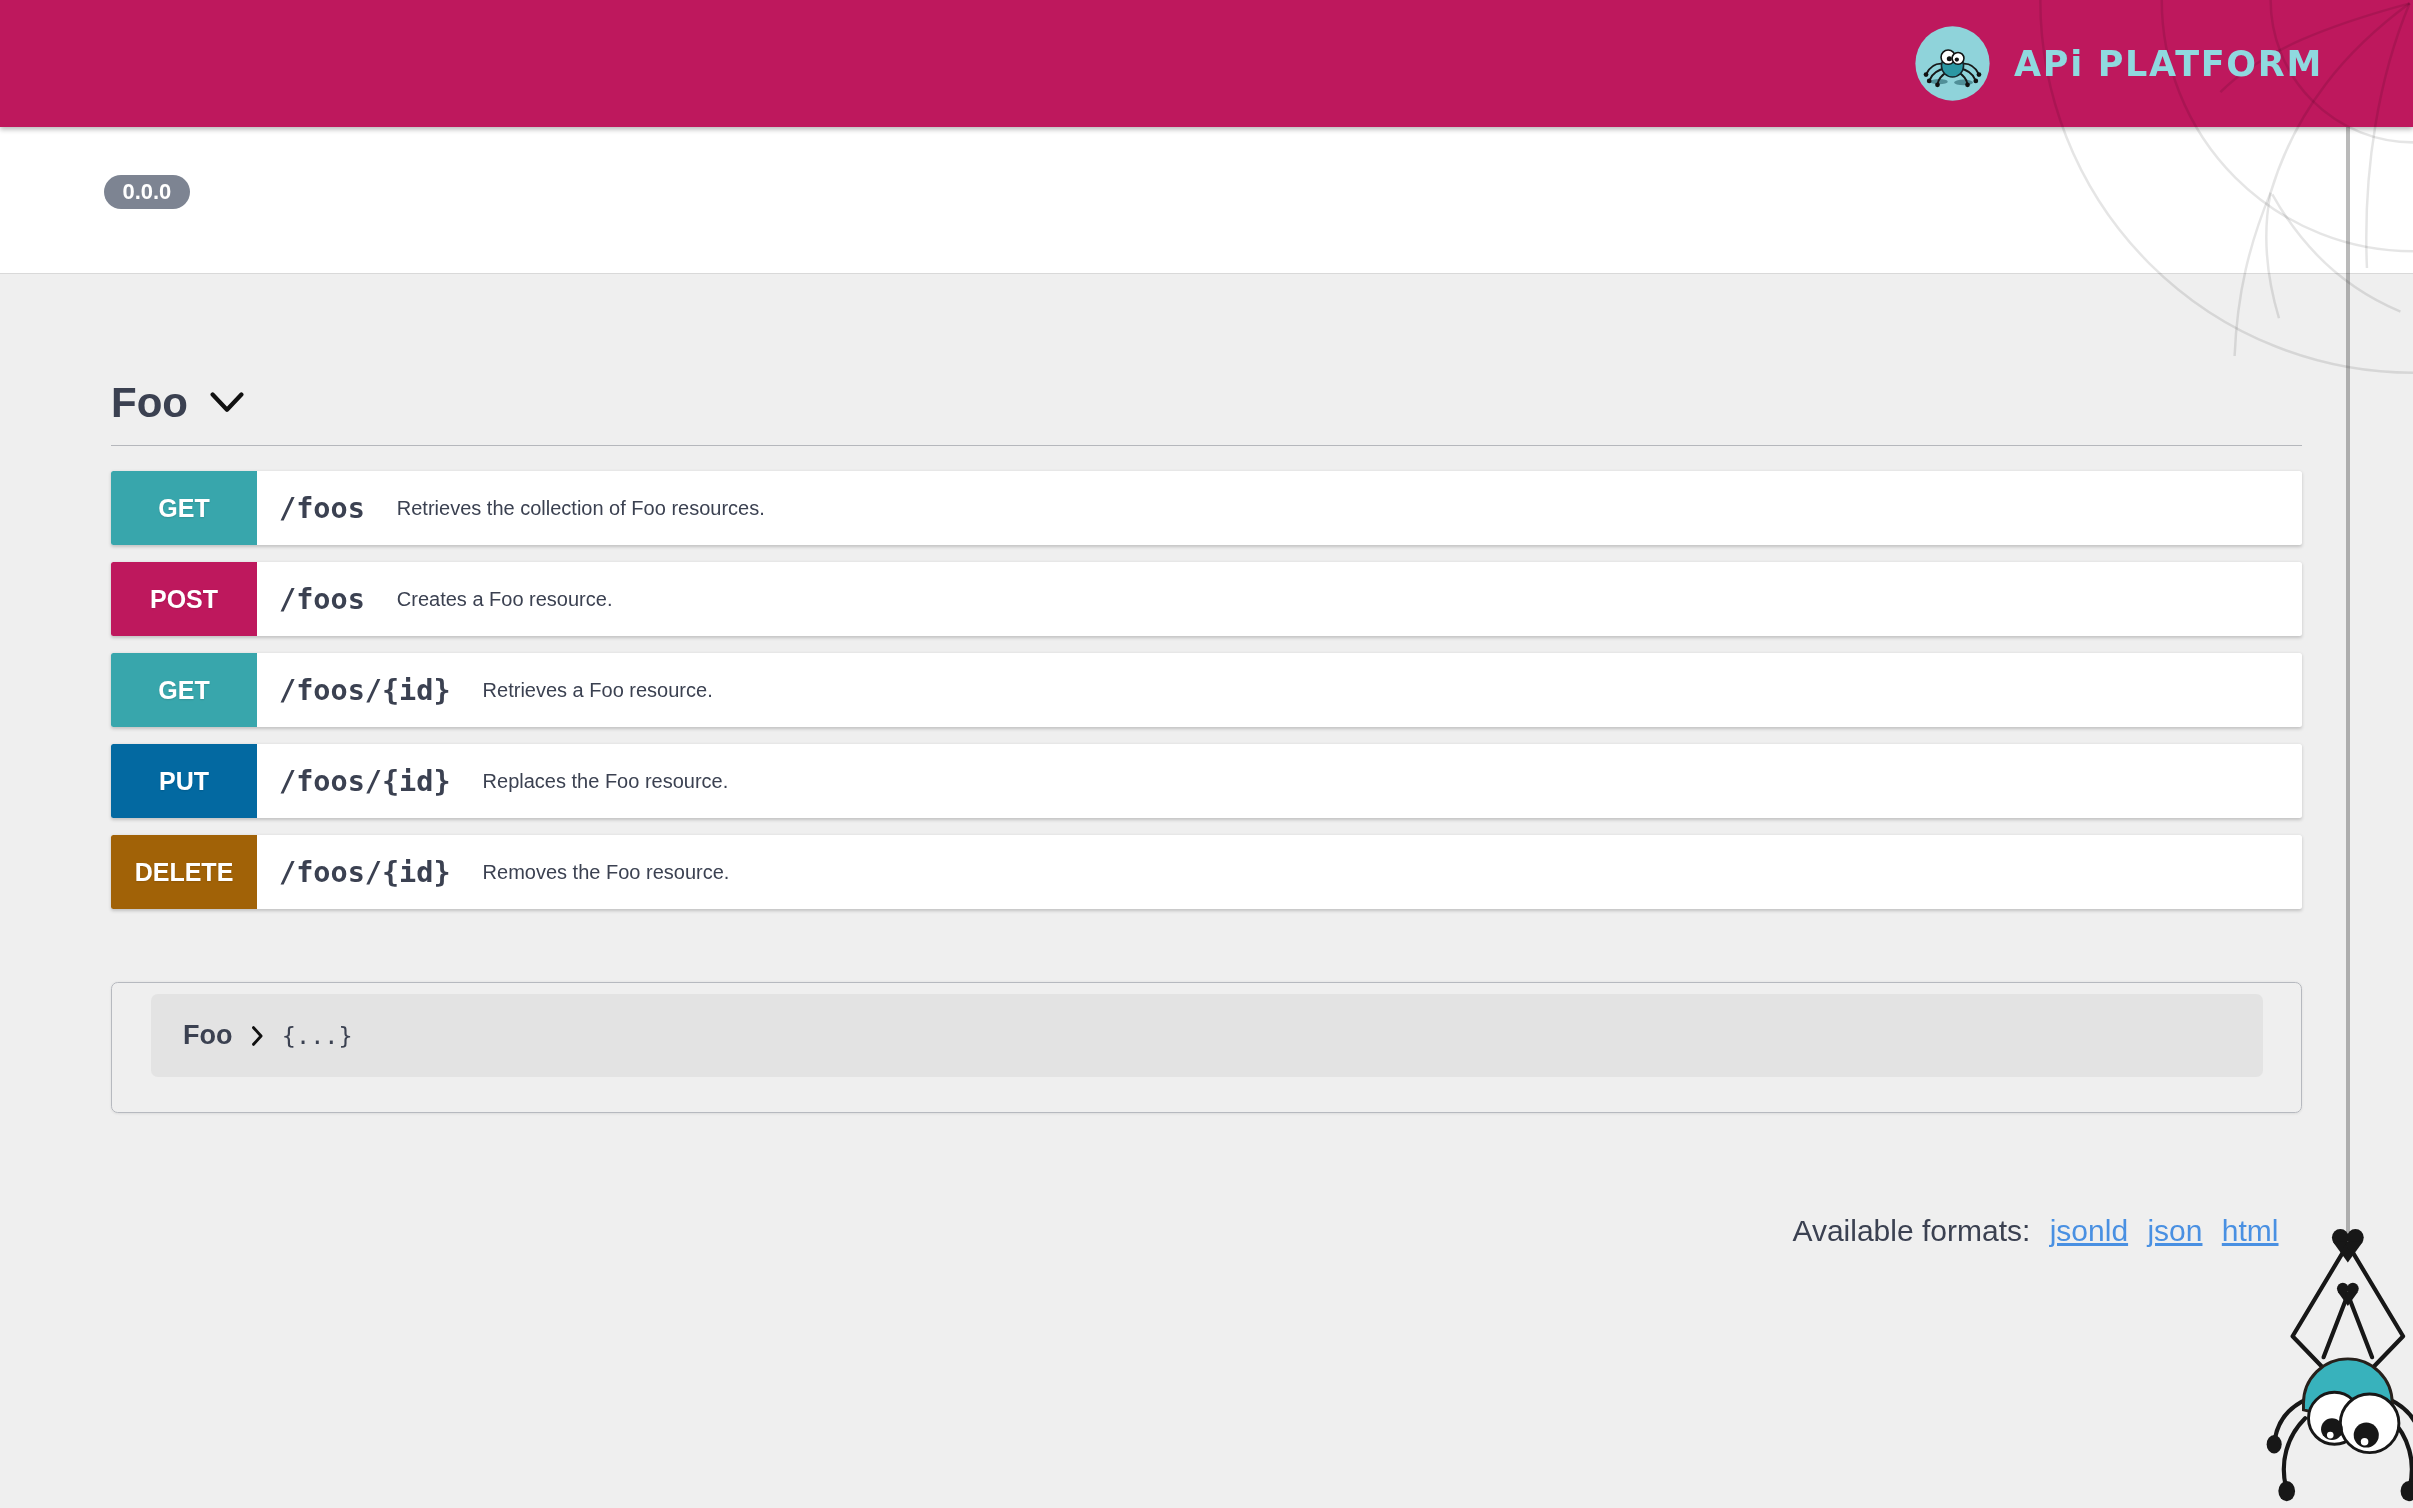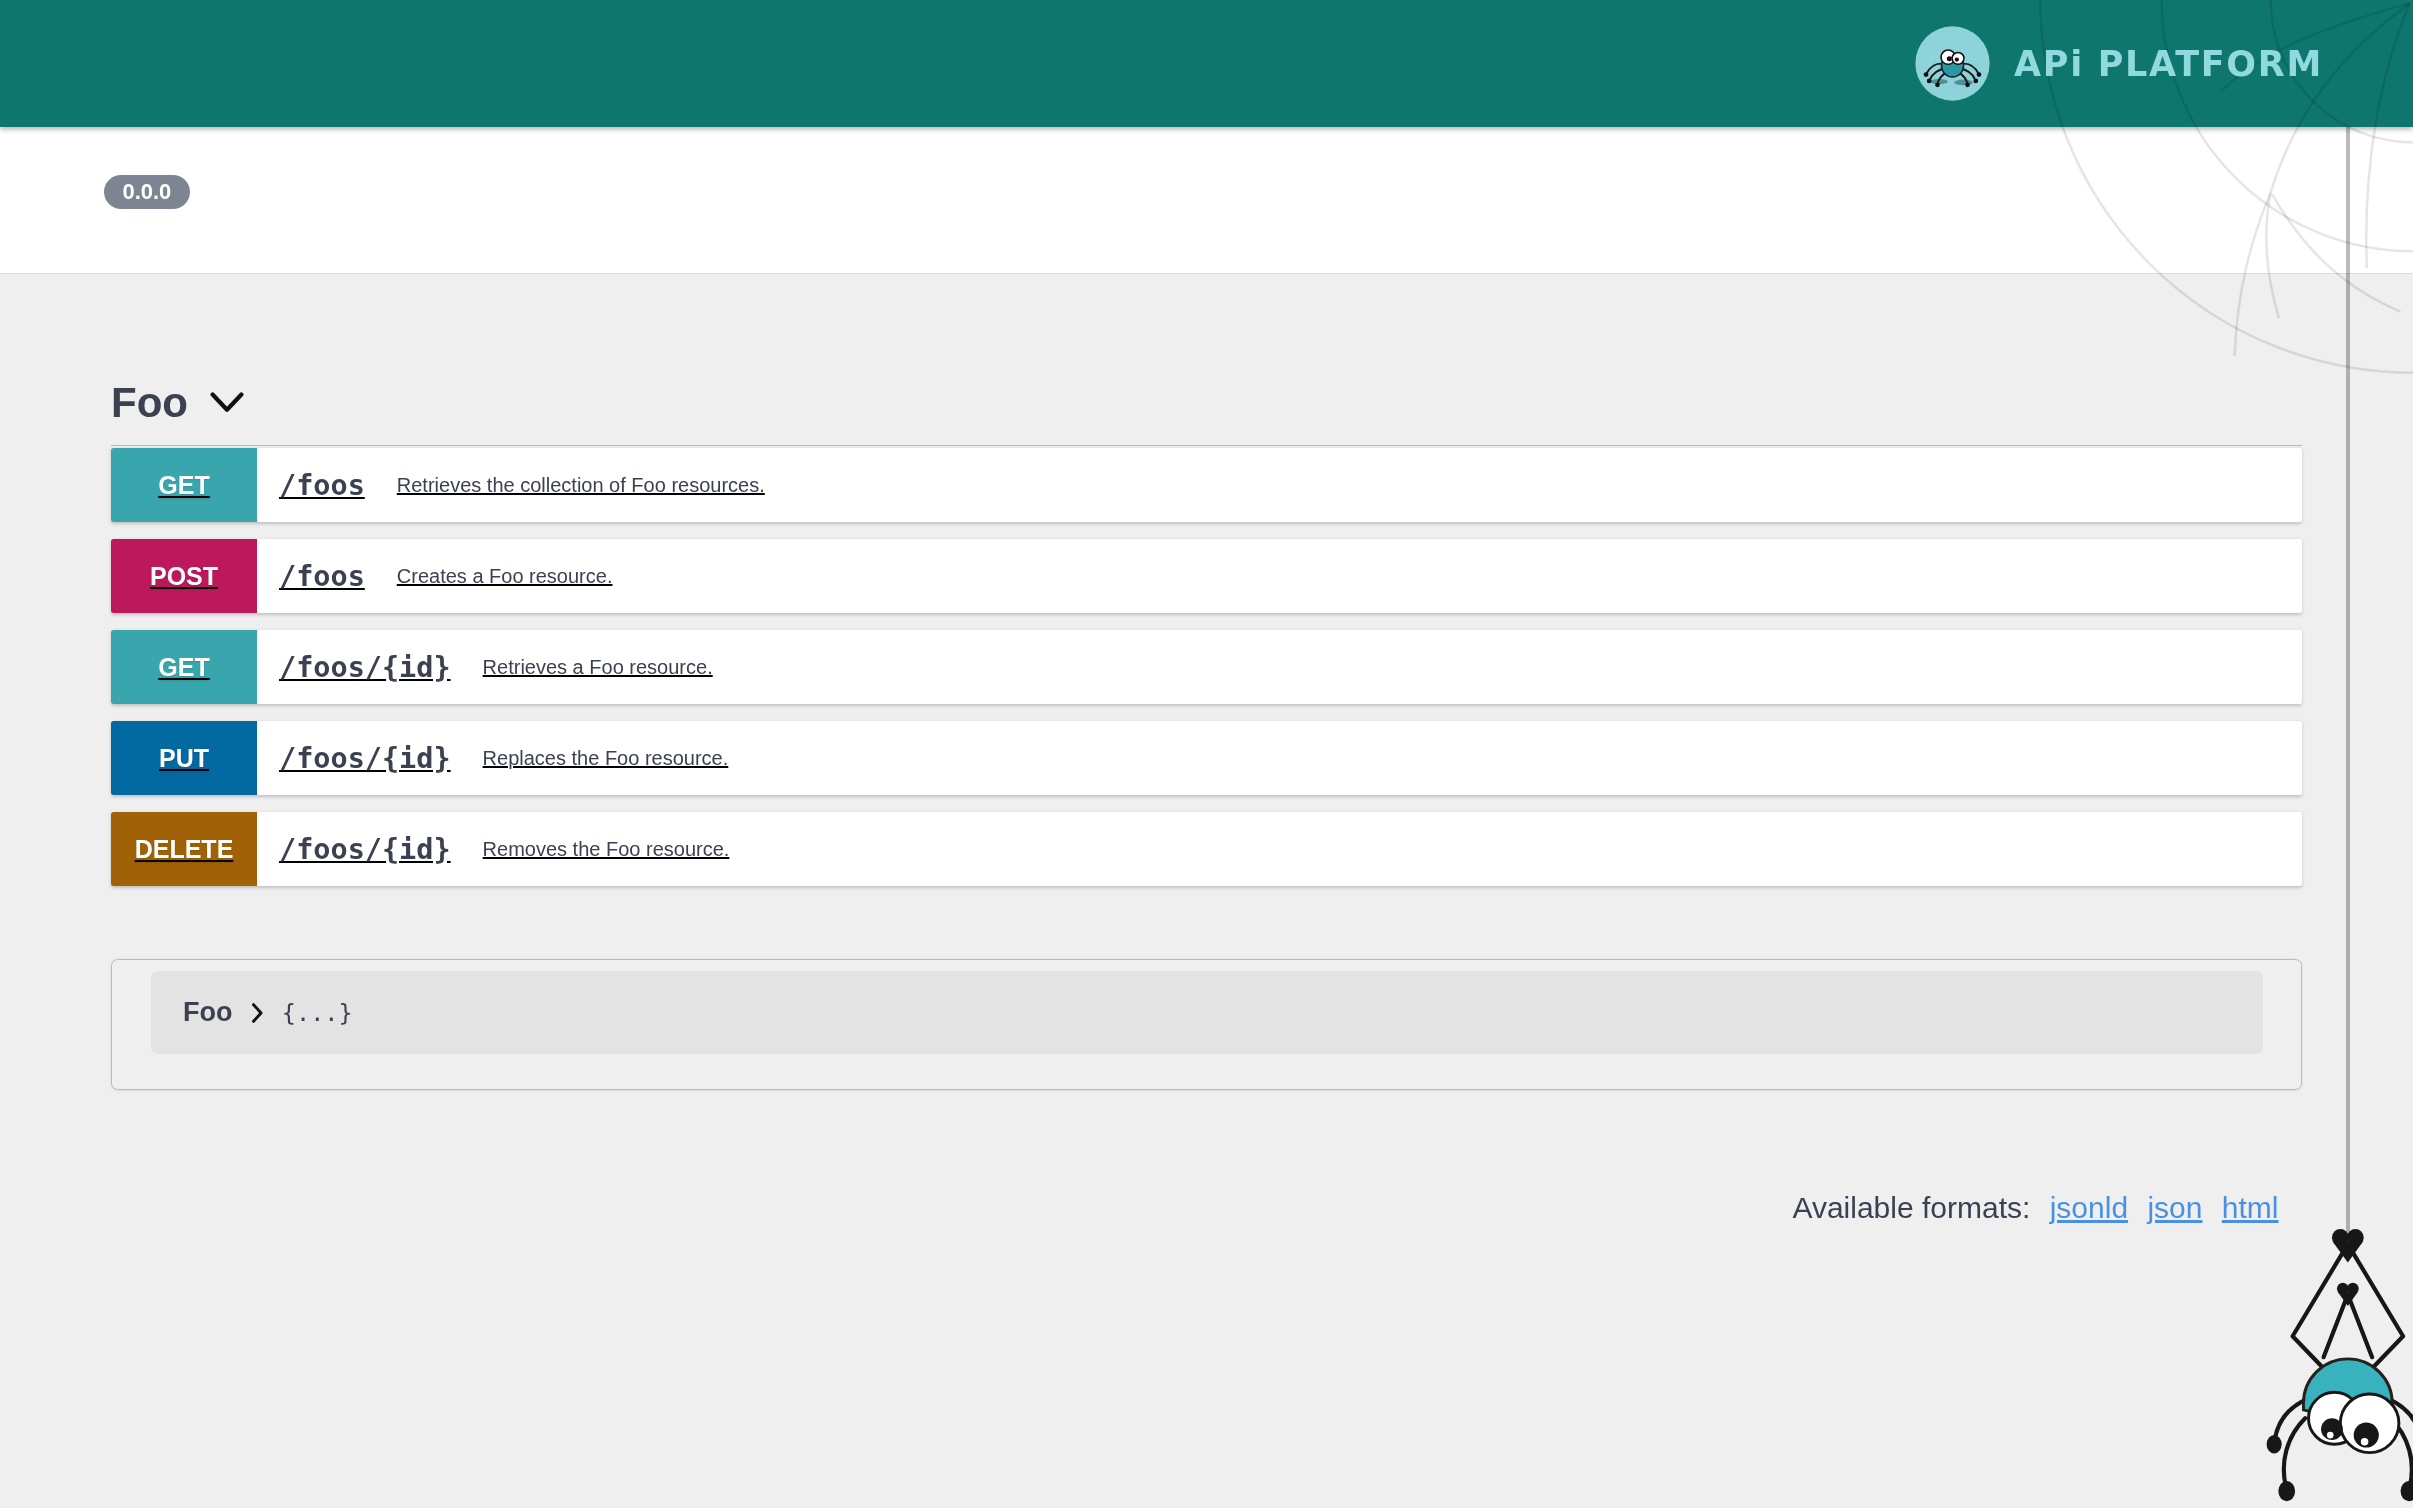--- a/index.html
+++ b/index.html
@@ -1,21 +1,21 @@
 <!DOCTYPE html>
 <html style="font-size:13.4px"><head>
 <meta charset="utf-8">
 <style>
   * { margin:0; padding:0; box-sizing:border-box; }
   html,body { width:2413px; height:1508px; overflow:hidden; }
   body { font-family:"Liberation Sans", sans-serif; background:#efefef; position:relative; }
 
   
   .topbar {
-    position:relative; height:127px; background:#0f766e;
+    position:relative; height:127px; background:#be185d;
     box-shadow:0 2.5px 5px rgba(0,0,0,0.28); z-index:5;
     display:flex; align-items:center; justify-content:flex-end;
     padding-right:90px; overflow:visible;
   }
   .logo-wrap { display:flex; align-items:center; gap:22px; position:relative; z-index:6; }
   .logo-circle { width:79px; height:79px; }
   .logo-text {
     font-family:"DejaVu Sans", sans-serif; font-weight:700; font-size:35px;
     color:#8fd9df; letter-spacing:1.7px; user-select:none;
   }
@@ -40,21 +40,21 @@
   .spider-svg { position:absolute; left:2263px; top:1209px; z-index:4; pointer-events:none; }
 
   
   .content { position:relative; padding-top:104px; z-index:1; }
   .container { width:2191px; margin:0 auto; }
 
   .tag-header { display:flex; align-items:center; gap:22px; cursor:pointer; }
   .tag-title { font-size:42px; font-weight:700; color:#3b4151; line-height:50px; }
   .tag-divider { border-bottom:0.8px solid rgba(59,65,81,0.32); margin-top:17px; }
 
-  .ops { margin-top:2px;text-decoration:underline; }
+  .ops { margin-top:25px; }
   .op-row {
     display:flex; align-items:center; height:74px; margin-bottom:17px;
     background:#ffffff; border-radius:2.5px;
     box-shadow:0 1.7px 3.4px rgba(0,0,0,0.19); cursor:pointer;
   }
   .op-method {
     width:146px; align-self:stretch; flex:0 0 146px;
     display:flex; align-items:center; justify-content:center;
     color:#fff; font-weight:700; font-size:25px;
     border-radius:2.5px 0 0 2.5px; text-shadow:0 0.8px 1.7px rgba(0,0,0,0.12);

